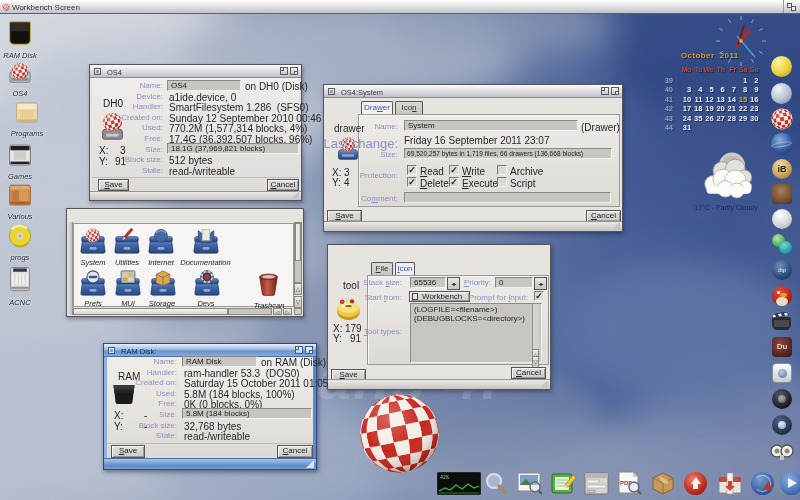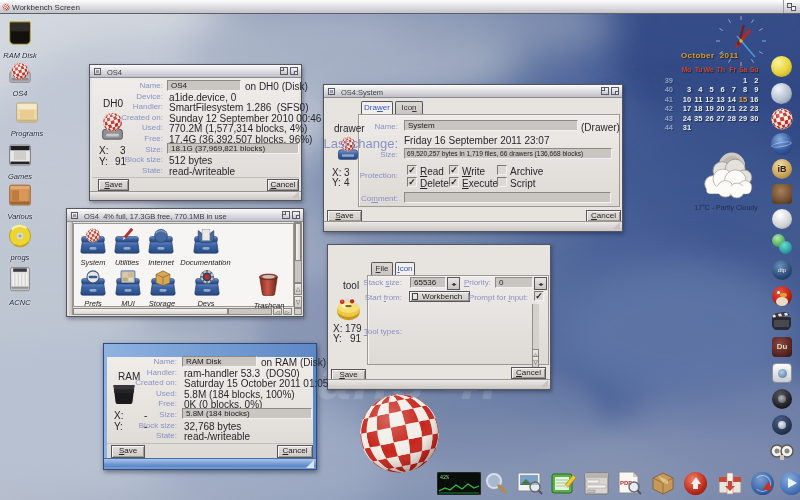--- a/index.html
+++ b/index.html
@@ -375,30 +375,20 @@
 <div class="lbl" style="right:224px;top:109px">Co<u>m</u>ment:</div>
     <div class="fld" style="left:80px;top:107px;width:207px;height:11px"></div>
 <div class="btn" style="left:3px;top:125px;width:35px;height:12px"><u>S</u>ave</div>
 <div class="btn" style="left:262px;top:125px;width:35px;height:12px"><u>C</u>ancel</div>
 <div class="bstrip">
       <div class="rsz"></div>
     </div>
 </div>
 
 <div class="win" style="left:66px;top:208px;width:238px;height:109px">
-<div class="tb">
-      <div class="cg"></div>
-      <span class="tt">OS4&nbsp; 4% full, 17.3GB free, 770.1MB in use</span>
-      <div class="dg g1">
-        <i style="left:-1px;top:-1px"></i>
-      </div>
-      <div class="dg g2">
-        <i style="right:-1px;bottom:-1px"></i>
-      </div>
-    </div>
 <div style="position:absolute;left:1px;top:13px;width:5px;bottom:1px;background:linear-gradient(90deg,#e2e0de,#c2c0be);border-right:1px solid #98948e"></div>
 <div style="position:absolute;left:6px;top:14px;right:9px;bottom:9px;background:#f6f5f3;border:1px solid #9a9690"></div>
 
 <div style="position:absolute;right:1px;top:13px;width:8px;height:61px;background:#c8c5c2;border:1px solid #8a8680"></div>
 <div style="position:absolute;right:2px;top:14px;width:6px;height:38px;background:linear-gradient(90deg,#f4f2f0,#d8d5d2);border:1px solid #8a8680"></div>
 <div class="sbtn" style="right:1px;top:74px;width:8px;height:12px">△</div>
 <div class="sbtn" style="right:1px;top:87px;width:8px;height:12px">▽</div>
 
 <div style="position:absolute;left:6px;bottom:1px;height:7px;width:155px;background:linear-gradient(#f4f2f0,#d8d5d2);border:1px solid #8a8680"></div>
 <div style="position:absolute;left:161px;bottom:1px;height:7px;width:44px;background:#c8c5c2;border:1px solid #8a8680"></div>
@@ -513,32 +503,43 @@
 <div class="fld" style="left:82px;top:31.5px;width:36px;height:11px">65536</div>
 <div class="spin" style="left:119px;top:31.5px"></div>
 <div class="lbl" style="right:59px;top:33px"><u>P</u>riority:</div>
 <div class="fld" style="left:167px;top:31.5px;width:38px;height:11px">0</div>
 <div class="spin" style="left:206px;top:31.5px"></div>
 <div class="lbl" style="right:148px;top:48px">Start <u>f</u>rom:</div>
 <div class="btn" style="left:81px;top:46px;width:61px;height:11px;text-align:left;padding-left:12px">Workbench</div>
 <div style="position:absolute;left:84px;top:48px;width:6px;height:7px;border:1px solid #444;background:#e8e6e2"></div>
 <div class="lbl" style="right:22px;top:48px">Prompt for <u>i</u>nput:</div>
 <div class="cb" style="left:206px;top:46px">✓</div>
+<div class="fld" style="left:82px;top:58px;width:132px;height:60px;padding:1px 3px">(LOGFILE=&lt;filename&gt;)<br>(DEBUGBLOCKS=&lt;directory&gt;)</div>
 <div style="position:absolute;right:11px;top:59px;width:7px;bottom:29px;background:#d4d0cc;border-left:1px solid #928e8a"></div>
 <div class="sbtn" style="right:11px;top:104px;width:7px">△</div>
 <div class="sbtn" style="right:11px;top:111px;width:7px">▽</div>
 <div class="lbl" style="right:148px;top:82px"><u>T</u>ool types:</div>
 <div class="btn" style="left:3px;top:124px;width:35px;height:12px"><u>S</u>ave</div>
 <div class="btn" style="left:183px;top:122px;width:35px;height:12px"><u>C</u>ancel</div>
 <div class="bstrip">
       <div class="rsz"></div>
     </div>
 </div>
 
 <div class="win act" style="left:103px;top:343px;width:214px;height:127px">
+<div class="tb tba">
+      <div class="cg cga"></div>
+      <span class="tt">RAM Disk:</span>
+      <div class="dg g1 dga">
+        <i style="left:-1px;top:-1px"></i>
+      </div>
+      <div class="dg g2 dga">
+        <i style="right:-1px;bottom:-1px"></i>
+      </div>
+    </div>
 <div class="body" style="bottom:11px;left:3px;right:3px"></div>
 <div class="lbl" style="right:139px;top:13px">Name:</div>
     <div class="fld" style="left:78px;top:11.5px;width:75px;height:11px">RAM Disk</div>
     <div class="val" style="left:157px;top:13px">on RAM (Disk)</div>
 <div class="lbl" style="right:139px;top:23.5px">Handler:</div>
     <div class="val" style="left:80px;top:23.5px">ram-handler 53.3&nbsp; (DOS0)</div>
 <div class="lbl" style="right:139px;top:34px">Created on:</div>
     <div class="val" style="left:80px;top:34px">Saturday 15 October 2011 01:05</div>
 <div class="lbl" style="right:139px;top:44.5px">Used:</div>
     <div class="val" style="left:80px;top:44.5px">5.8M (184 blocks, 100%)</div>

